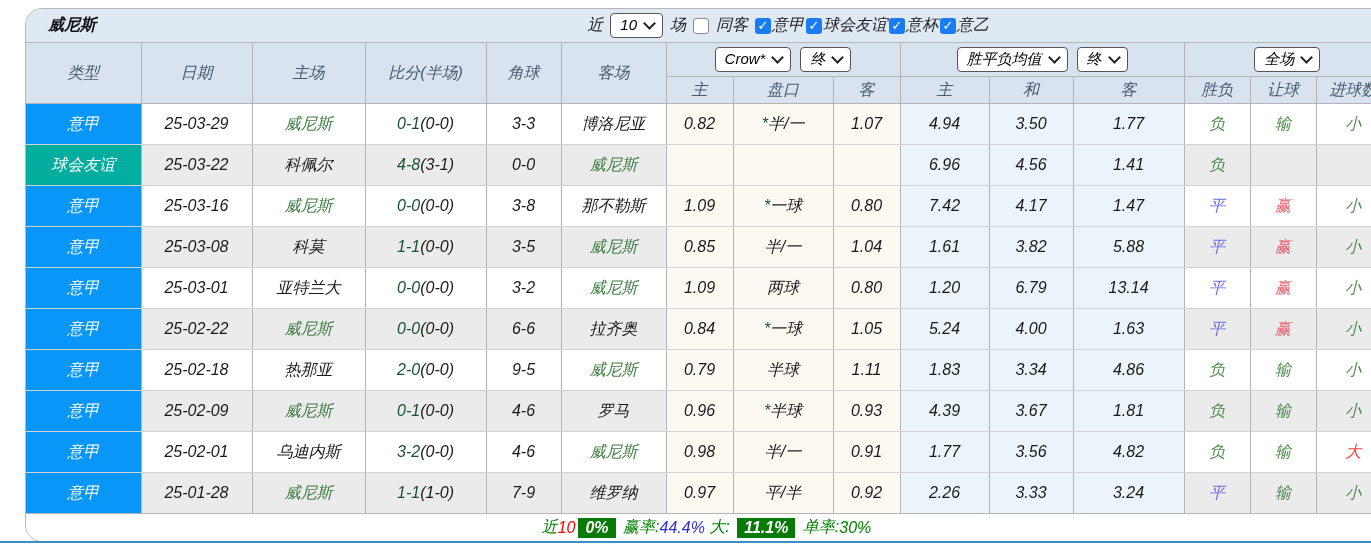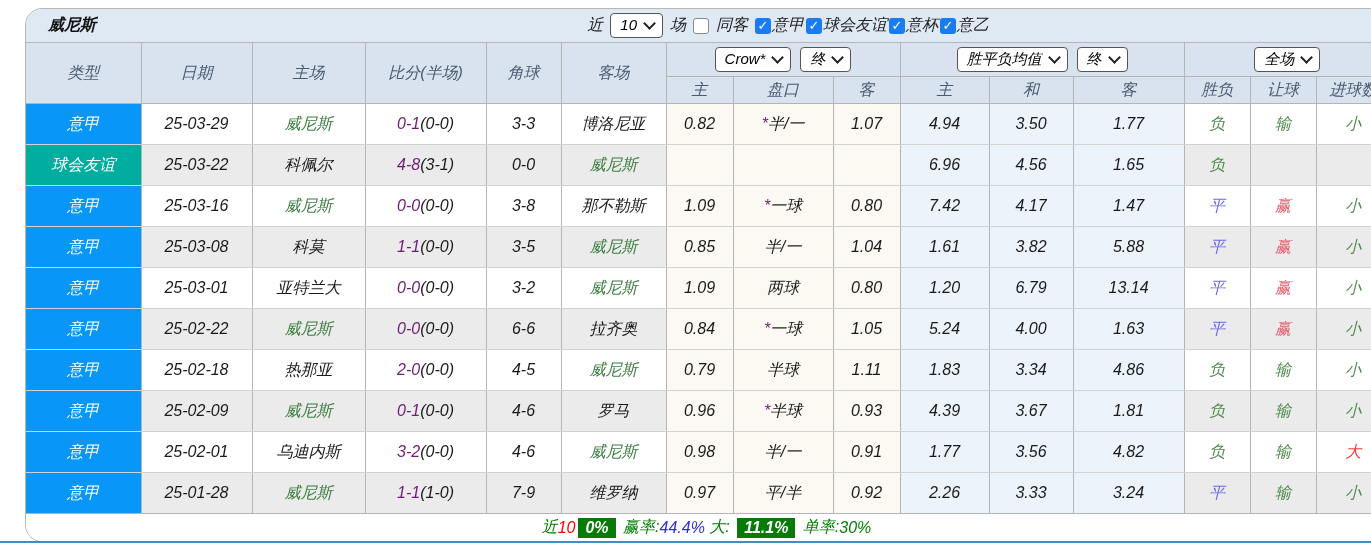--- a/index.html
+++ b/index.html
@@ -47,21 +47,21 @@
   .selcell{display:flex;align-items:center;justify-content:center;gap:9px;}
   tbody td{height:40px;border-bottom:1px solid #d2d2d2;}
   tbody tr:last-child td{border-bottom:1px solid #b4b4b4;}
   td.type{color:#fff;}
   td.type.league{background:#0896f8;}
   td.type.friendly{background:#00ad9f;}
   tr.alt td.plain{background:#ebebeb;}
   td.crow{background:#fcf8f2;}
   td.avg{background:#eaf4fa;}
   .tgreen{color:#3e7d42;}
-  .red{color:#701a75;}
+  .red{color:#14532d;}
   .g{color:#4c8a4c;}
   .bl{color:#6a6ae8;}
   .pk{color:#e55c6c;}
   .rd{color:#fb3b3b;}
   
   .footer{height:27px;display:flex;align-items:center;justify-content:center;font-size:16px;background:#fff;}
   .footer span{white-space:pre;}
   .f-green{color:#008000;}
   .f-red{color:#ff0000;}
   .f-blue{color:#2f2fd3;}
@@ -199,21 +199,21 @@
     <td class="plain">25-03-22</td>
     <td class="plain ">科佩尔</td>
     <td class="plain"><span class="red">4-8</span><span>(3-1)</span></td>
     <td class="plain">0-0</td>
     <td class="plain tgreen">威尼斯</td>
     <td class="crow"></td>
     <td class="crow"></td>
     <td class="crow"></td>
     <td class="avg">6.96</td>
     <td class="avg">4.56</td>
-    <td class="avg">1.65</td>
+    <td class="avg">1.41</td>
     <td class="plain g">负</td>
     <td class="plain g"></td>
     <td class="plain g"></td>
   </tr>
   <tr class="">
     <td class="type league">意甲</td>
     <td class="plain">25-03-16</td>
     <td class="plain tgreen">威尼斯</td>
     <td class="plain"><span class="red">0-0</span><span>(0-0)</span></td>
     <td class="plain">3-8</td>
@@ -277,21 +277,21 @@
     <td class="avg">1.63</td>
     <td class="plain bl">平</td>
     <td class="plain pk">赢</td>
     <td class="plain g">小</td>
   </tr>
   <tr class="">
     <td class="type league">意甲</td>
     <td class="plain">25-02-18</td>
     <td class="plain ">热那亚</td>
     <td class="plain"><span class="red">2-0</span><span>(0-0)</span></td>
-    <td class="plain">4-5</td>
+    <td class="plain">9-5</td>
     <td class="plain tgreen">威尼斯</td>
     <td class="crow">0.79</td>
     <td class="crow">半球</td>
     <td class="crow">1.11</td>
     <td class="avg">1.83</td>
     <td class="avg">3.34</td>
     <td class="avg">4.86</td>
     <td class="plain g">负</td>
     <td class="plain g">输</td>
     <td class="plain g">小</td>

